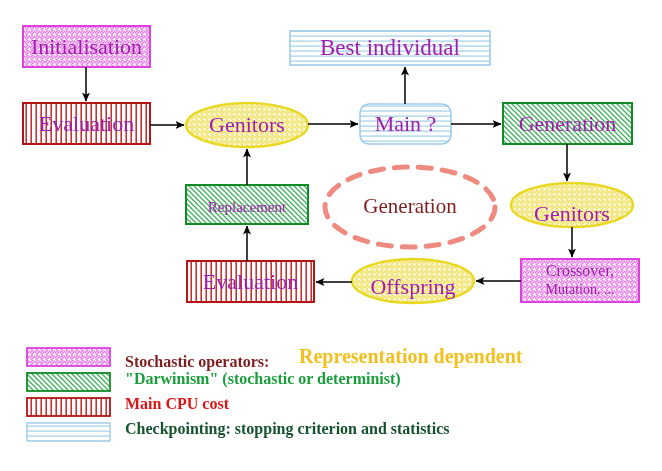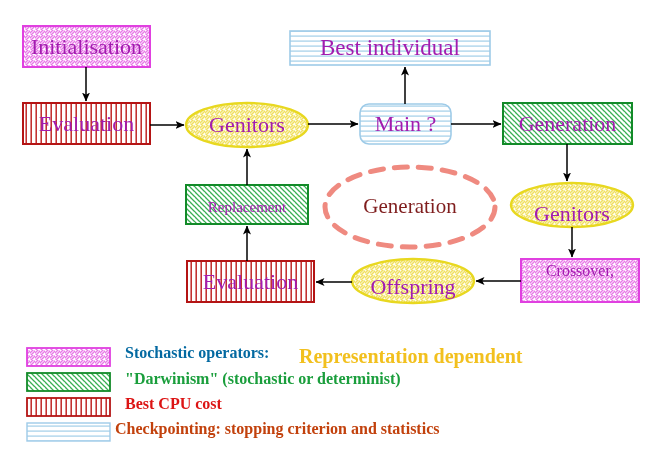--- a/index.html
+++ b/index.html
@@ -138,31 +138,32 @@
 
   <div class="node-label" style="left:290px; top:31px; width:200px; height:34px; font-size:23px;">Best individual</div>
 
   <div class="node-label" style="left:360px; top:104px; width:91px; height:40px; font-size:22px;">Main ?</div>
 
   <div class="node-label" style="left:503px; top:103px; width:129px; height:41px; font-size:22px;">Generation</div>
 
   <div class="node-label" style="left:511px; top:192px; width:122px; height:44px; font-size:22px;">Genitors</div>
 
   <div class="node-label" style="left:521px; top:261px; width:118px; height:20px; font-size:16px;">Crossover,</div>
+  <div class="node-label" style="left:521px; top:280px; width:118px; height:20px; font-size:14px;">Mutation, ...</div>
 
   <div class="node-label" style="left:352px; top:259px; width:122px; height:56px; font-size:22px;">Offspring</div>
 
   <div class="node-label" style="left:187px; top:261px; width:127px; height:41px; font-size:22px;">Evaluation</div>
 
   <div class="node-label" style="left:186px; top:185px; width:122px; height:45px; font-size:15px;">Replacement</div>
 
   <div class="gen-label" style="left:344px; top:194px; width:132px; text-align:center;">Generation</div>
 
-  <div class="legend-text" style="left:125px; top:344px; font-size:16px; color:#0369a1;">Stochastic operators:</div>
+  <div class="legend-text" style="left:125px; top:353px; font-size:16px; color:#7f1d1d;">Stochastic operators:</div>
   <div class="legend-text" style="left:299px; top:345px; font-size:20px; color:#f2c01e;">Representation dependent</div>
 
   <div class="legend-text" style="left:125px; top:370px; font-size:16px; color:#1a9e3c;">"Darwinism" (stochastic or determinist)</div>
 
-  <div class="legend-text" style="left:125px; top:395px; font-size:16px; color:#dc1414;">Best CPU cost</div>
+  <div class="legend-text" style="left:125px; top:395px; font-size:16px; color:#dc1414;">Main CPU cost</div>
 
-  <div class="legend-text" style="left:115px; top:420px; font-size:16px; color:#c2410c;">Checkpointing: stopping criterion and statistics</div>
+  <div class="legend-text" style="left:125px; top:420px; font-size:16px; color:#14532d;">Checkpointing: stopping criterion and statistics</div>
 
 </div>
 
 </body></html>

